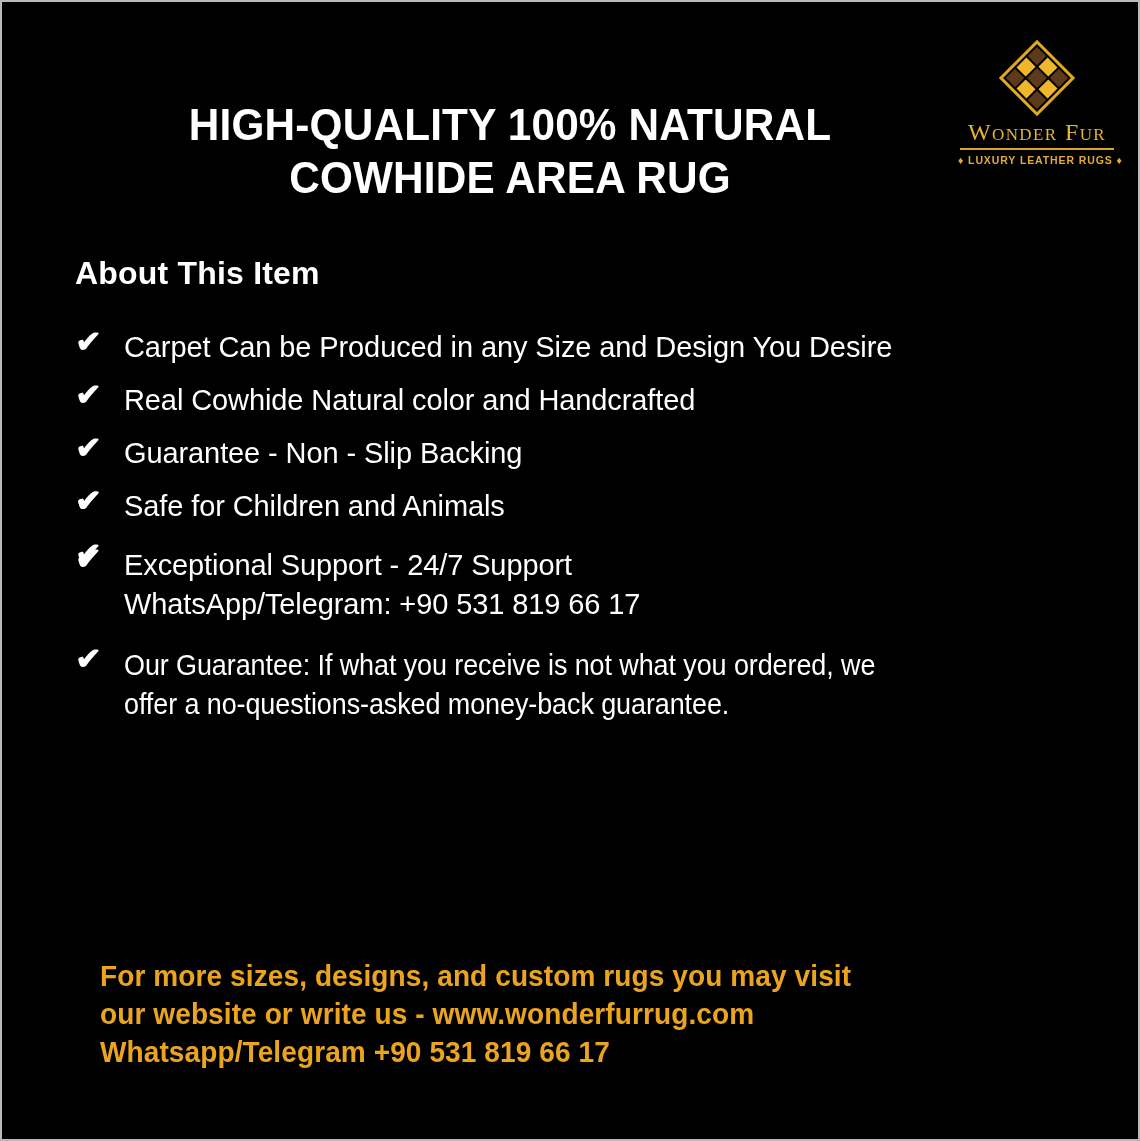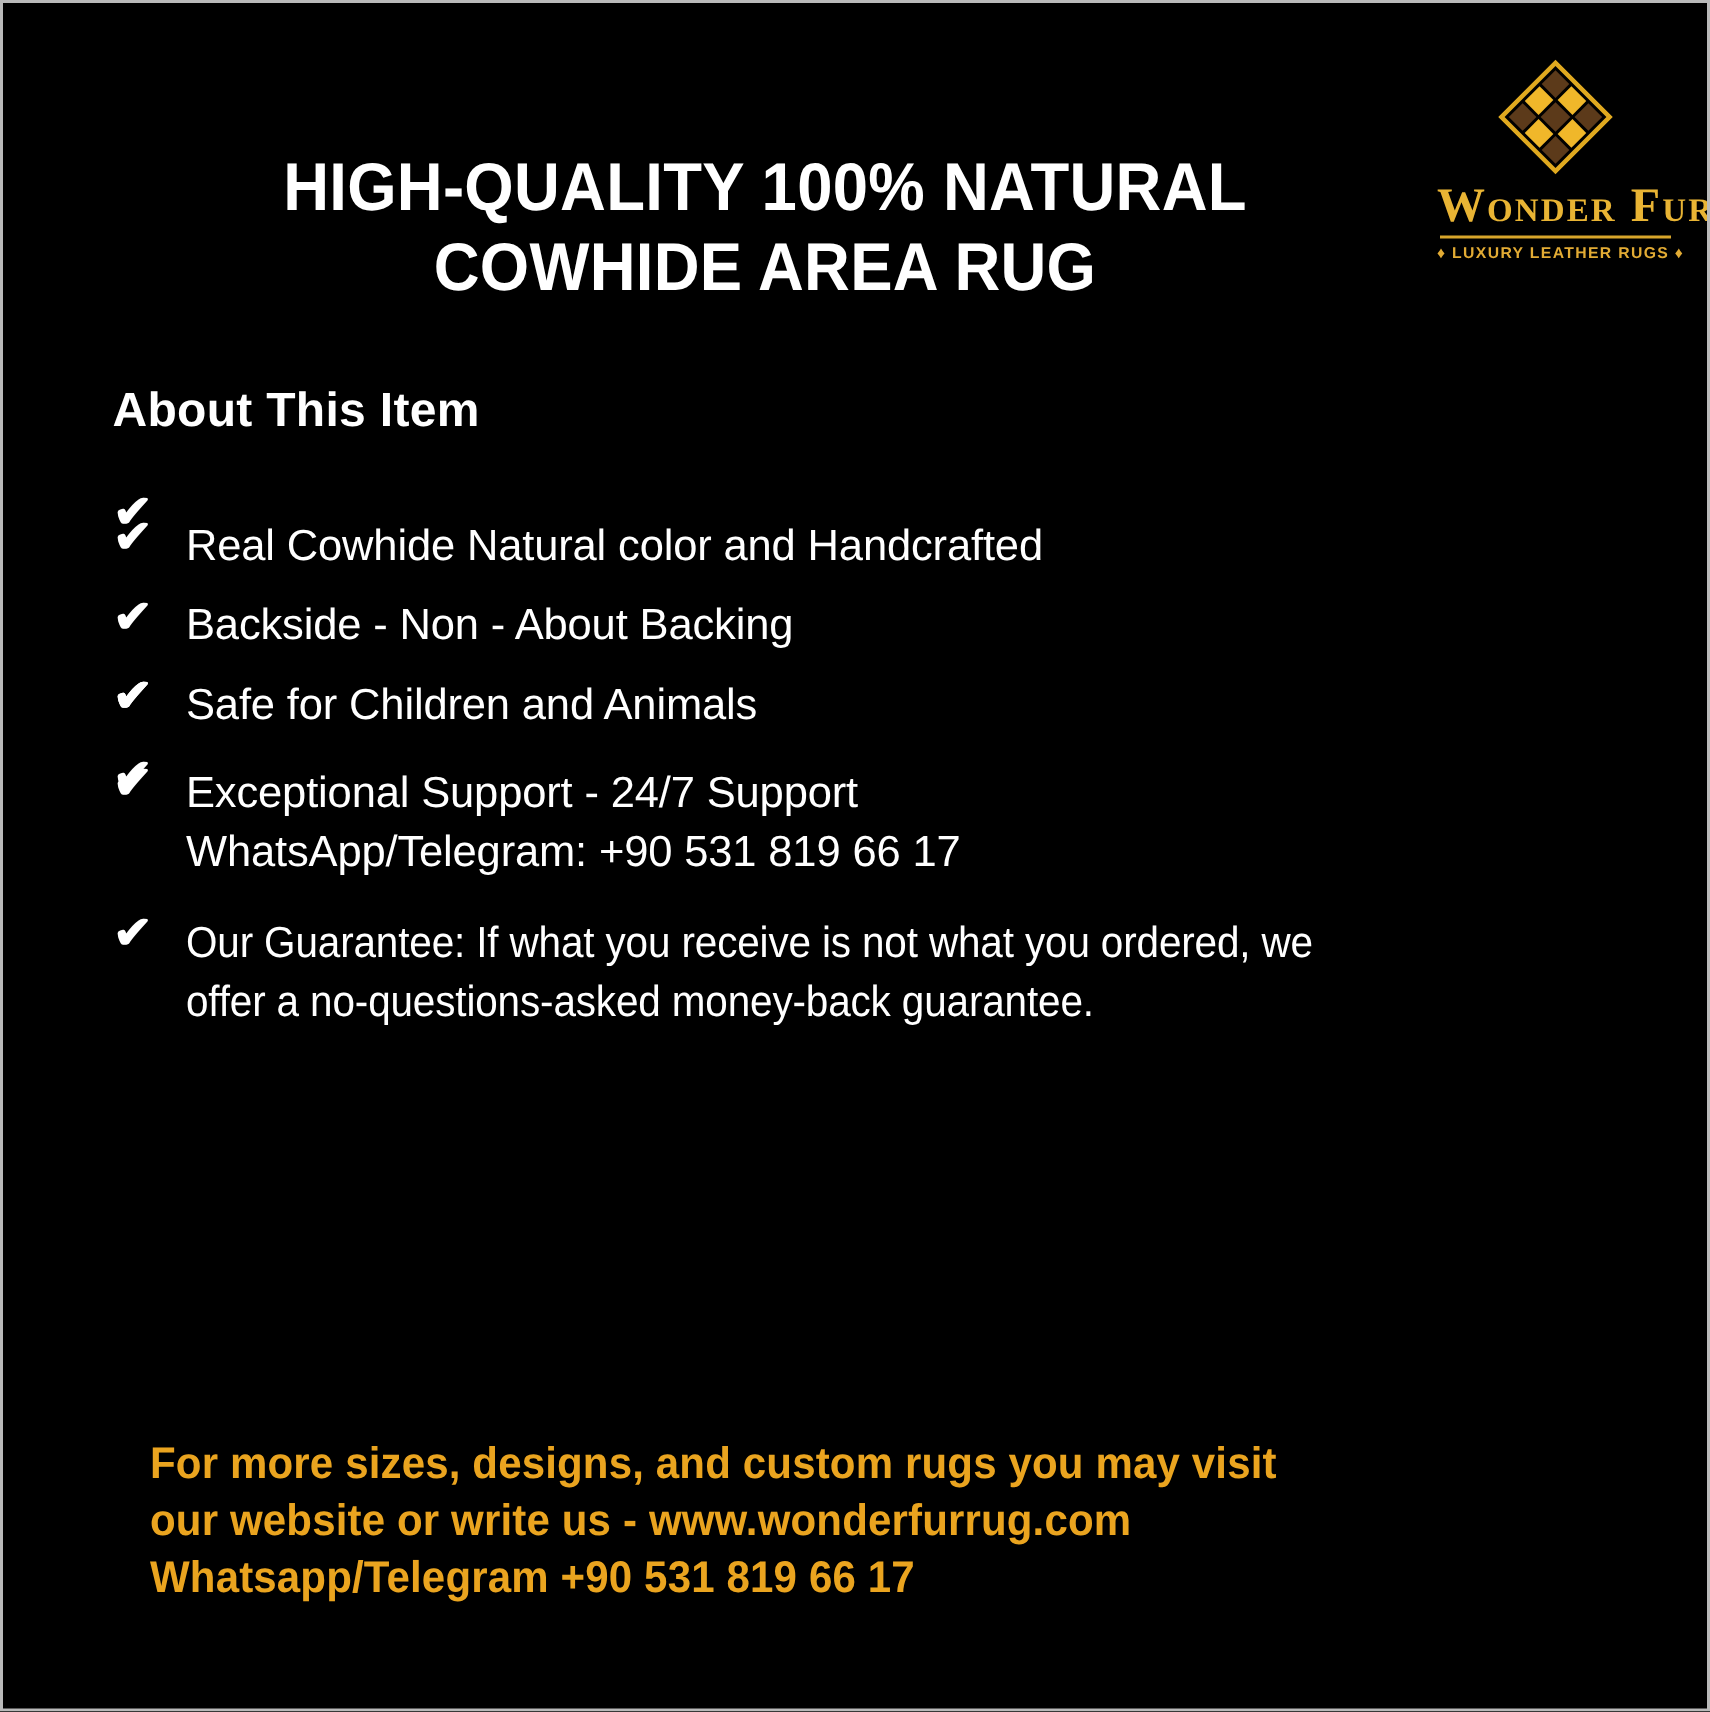--- a/index.html
+++ b/index.html
@@ -52,28 +52,27 @@
     padding: 2px;
     background: #000;
   }
   .logo-diamond .rot i {
     display: block;
     background: #f0b72a;
   }
   .logo-diamond .rot i.dk { background: #5c3a1a; }
   .logo-wordmark {
     font-family: "Liberation Serif", serif;
-    font-size: 32px;
+    font-size: 24px;
     letter-spacing: 1.4px;
     color: #e9b434;
     font-variant: small-caps;
     text-transform: capitalize;
     white-space: nowrap;
     line-height: 1.05;
-    font-weight: bold;
   }
   .logo-rule {
     height: 2px;
     background: #d8a52b;
     margin: 3px 2px 5px 2px;
   }
   .logo-tagline {
     font-size: 10.5px;
     letter-spacing: 0.9px;
     font-weight: bold;
@@ -188,30 +187,31 @@
 
   <div class="title">HIGH-QUALITY 100% NATURAL
 COWHIDE AREA RUG</div>
 
   <div class="section-heading">About This Item</div>
 
   <div class="features">
 
     <div class="feature">
       <span class="tick">✔</span>
+      <span class="txt">Carpet Can be Produced in any Size and Design You Desire</span>
     </div>
 
     <div class="feature">
       <span class="tick">✔</span>
       <span class="txt">Real Cowhide Natural color and Handcrafted</span>
     </div>
 
     <div class="feature">
       <span class="tick">✔</span>
-      <span class="txt">Backside - Non - About Backing</span>
+      <span class="txt">Guarantee - Non - Slip Backing</span>
     </div>
 
     <div class="feature">
       <span class="tick">✔</span>
     </div>
 
     <div class="feature">
       <span class="tick">✔</span>
       <span class="txt">Safe for Children and Animals</span>
     </div>

